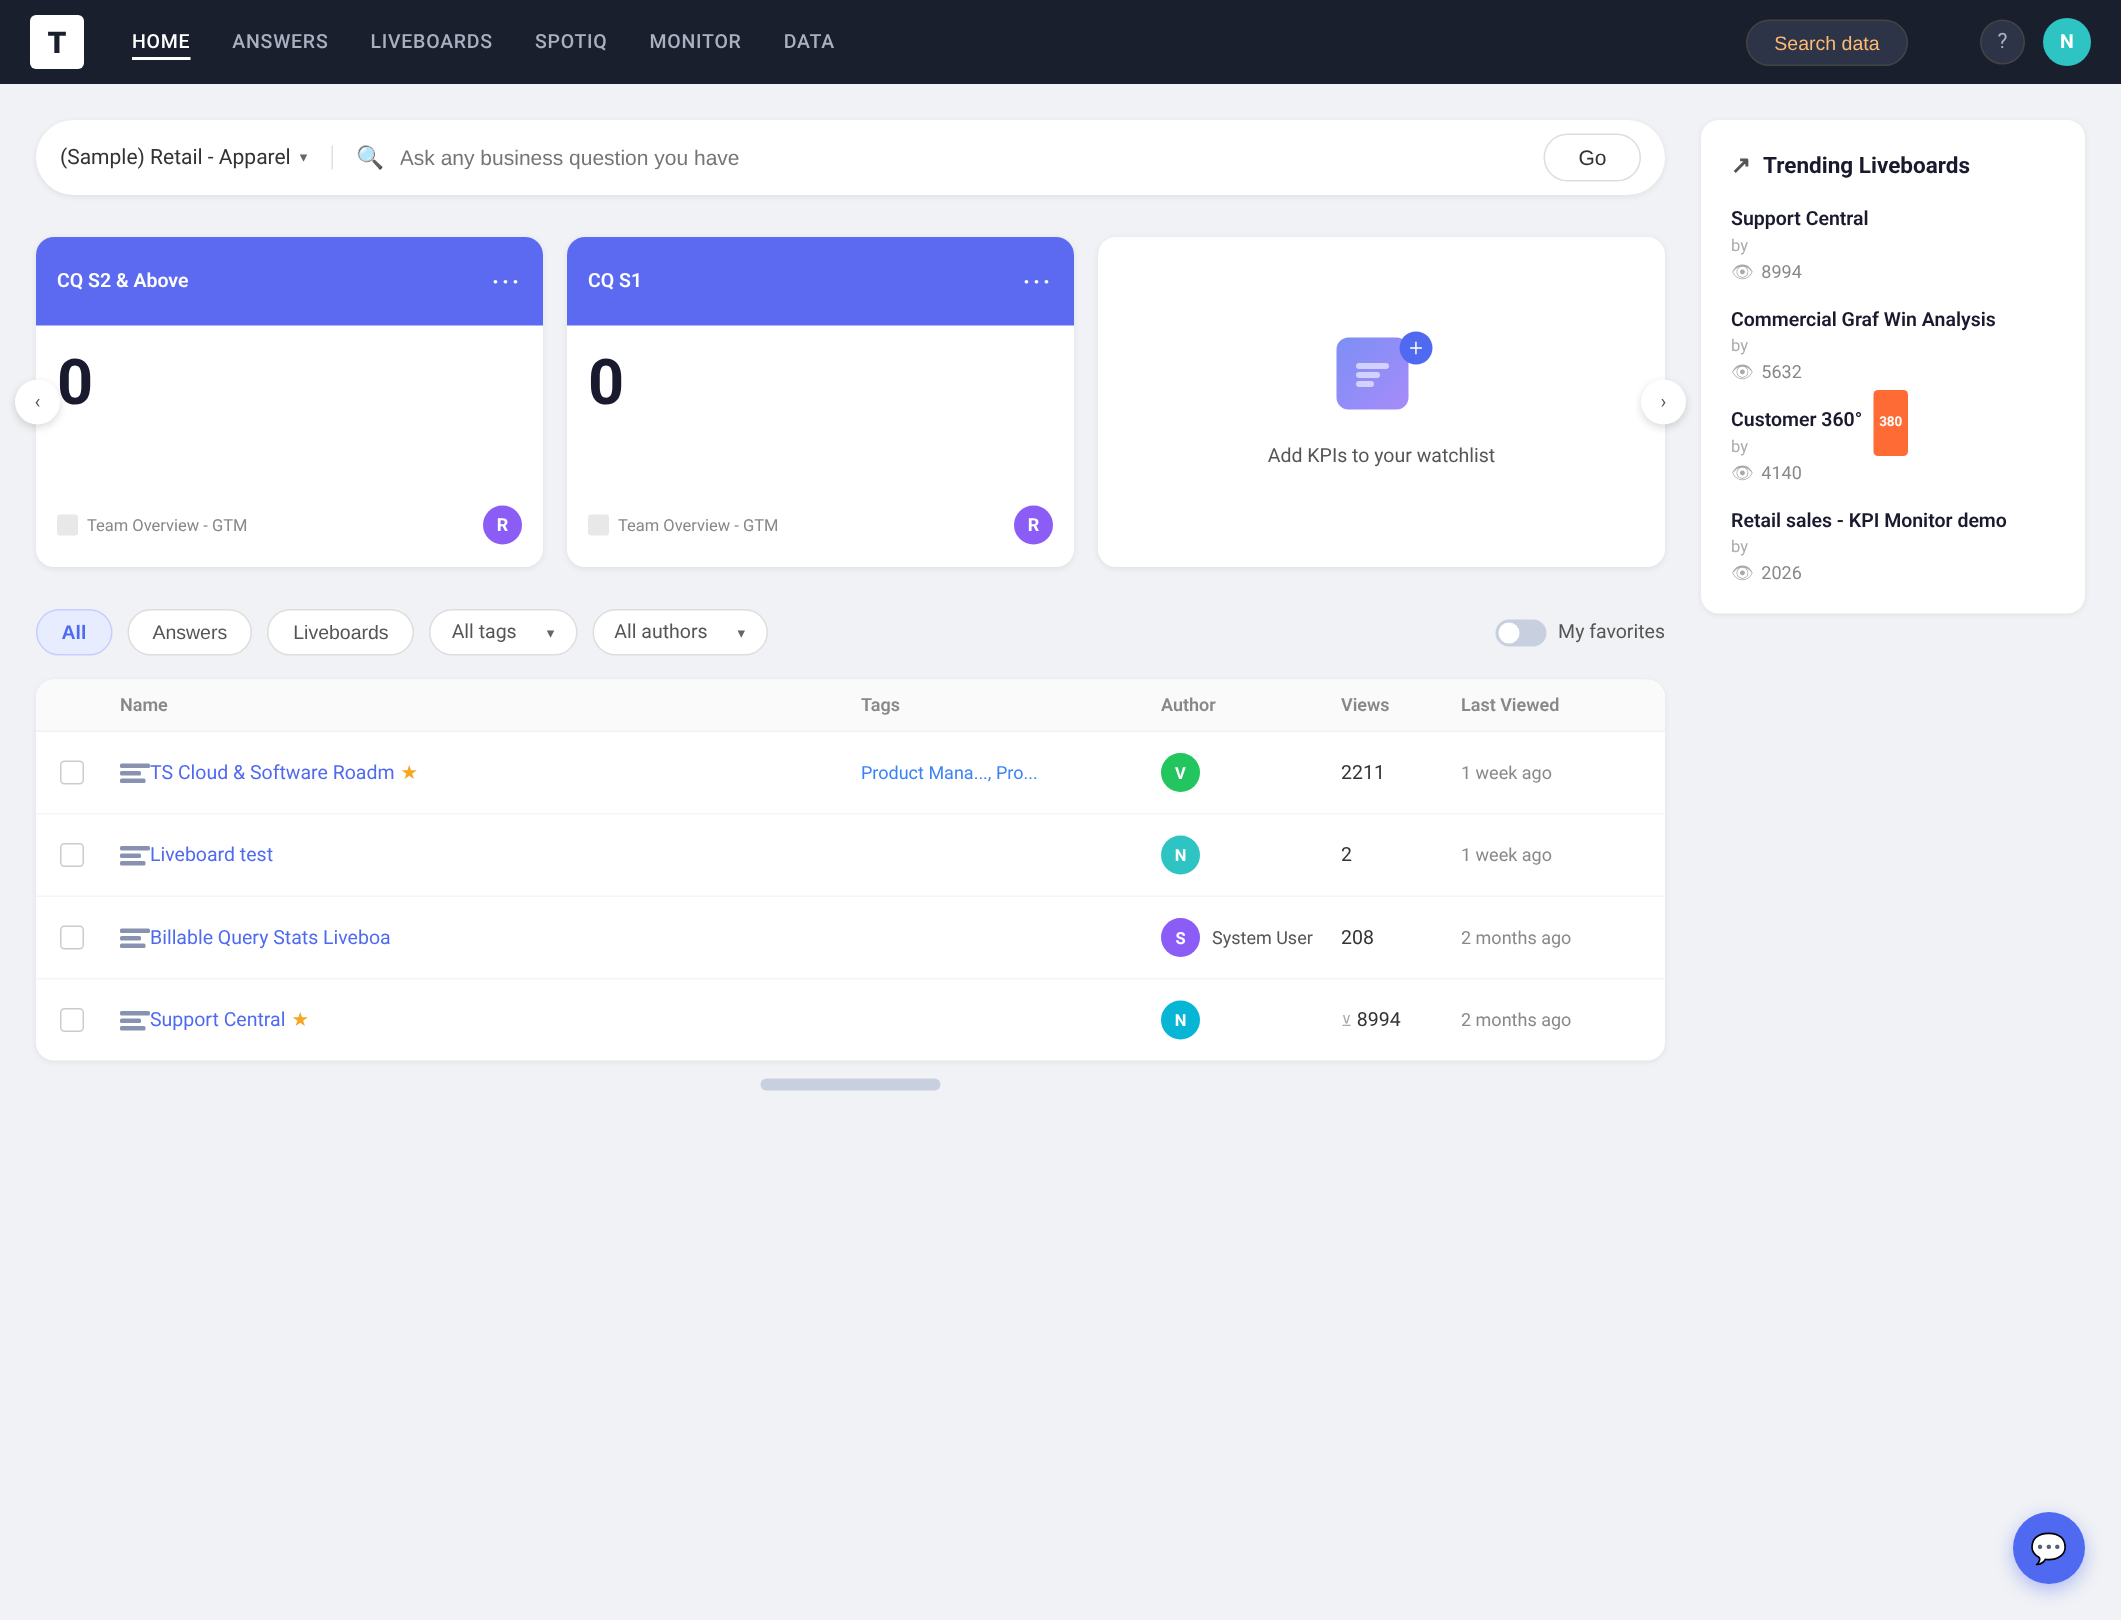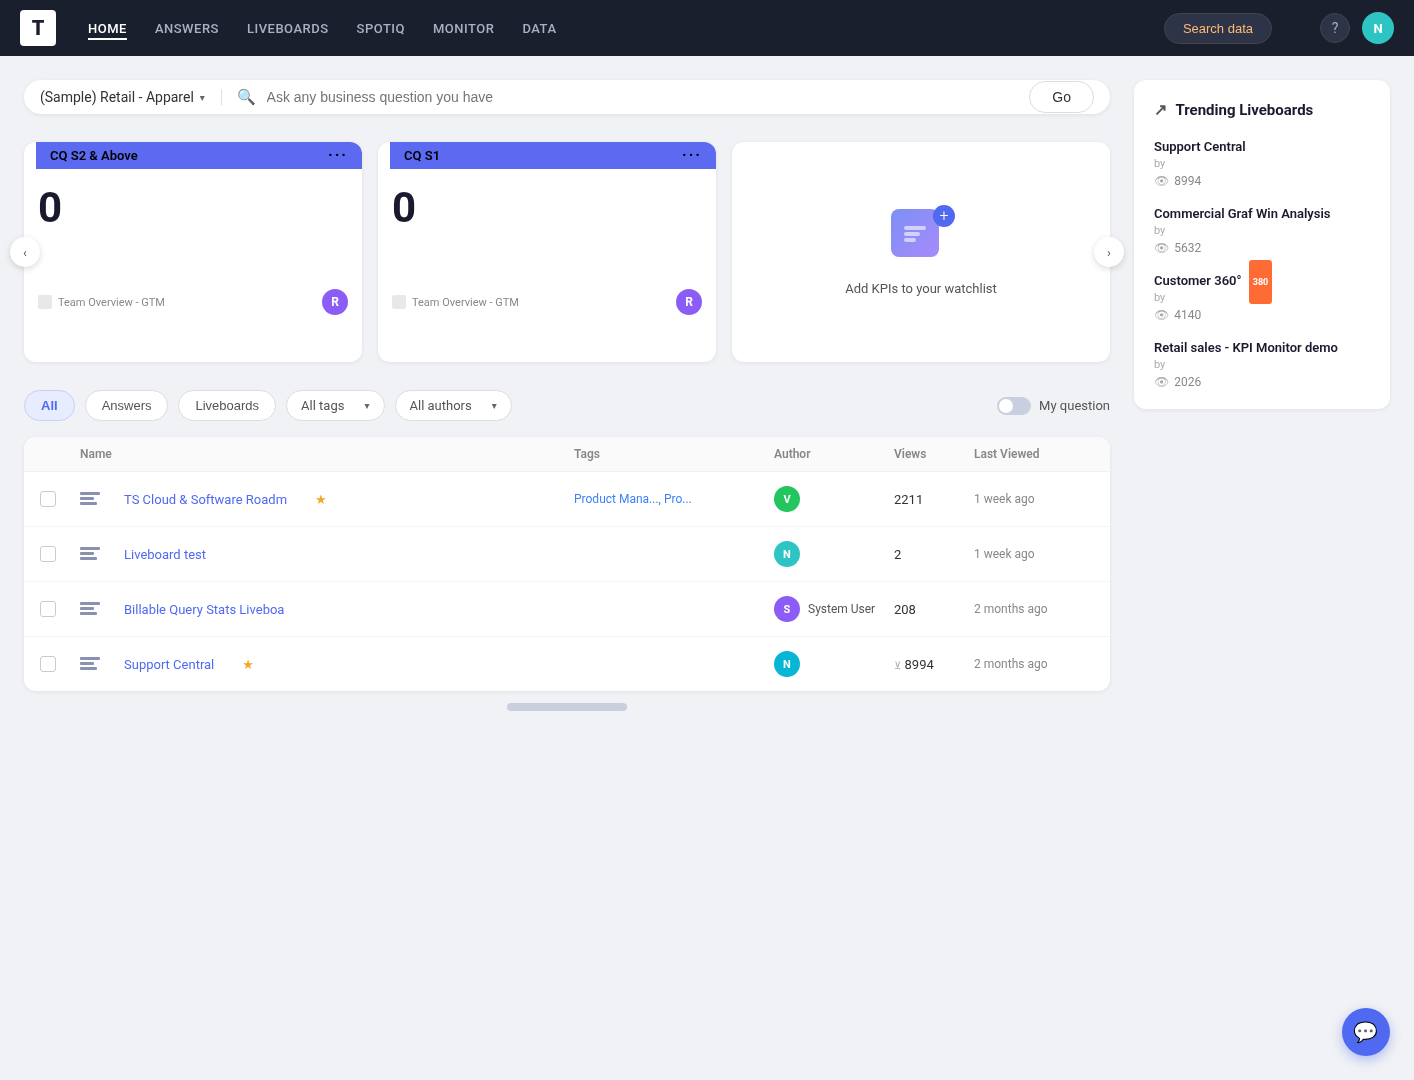--- a/index.html
+++ b/index.html
@@ -82,21 +82,21 @@
     
     .left-content { flex: 1; min-width: 0; }
 
     
     .search-bar-row {
       background: white;
       border-radius: 30px;
       display: flex;
       align-items: center;
       padding: 12px 16px;
-      height: 34px;
+      height: 50px;
       margin-bottom: 28px;
       box-shadow: 0 1px 4px rgba(0,0,0,0.08);
     }
     .datasource-select {
       display: flex; align-items: center; gap: 6px;
       font-size: 14px; color: #333;
       cursor: pointer; padding-right: 16px;
       border-right: 1px solid #e0e0e0;
       white-space: nowrap;
     }
@@ -147,28 +147,27 @@
       background: white;
       border-radius: 12px;
       padding: 0;
       flex: 1;
       min-width: 0;
       box-shadow: 0 1px 4px rgba(0,0,0,0.07);
       overflow: hidden;
     }
     .kpi-card-header {
       background: #5b6af0;
-      color: #000000;
-      padding: 4px 14px;
+      color: #ffffff;
+      padding: 20px 14px;
       display: flex;
       align-items: center;
       justify-content: space-between;
       font-size: 13px;
       font-weight: 600;
-      margin-left: 12px;
     }
     .kpi-card-header .dots { font-size: 16px; letter-spacing: 2px; cursor: pointer; }
     .kpi-card-body {
       padding: 16px 14px 14px;
       display: flex;
       flex-direction: column;
       justify-content: space-between;
       min-height: 160px;
     }
     .kpi-value {
@@ -323,21 +322,21 @@
       align-items: center;
     }
     .table-row:last-child { border-bottom: none; }
     .row-checkbox {
       width: 16px; height: 16px;
       border: 1.5px solid #ccc;
       border-radius: 3px;
       cursor: pointer;
     }
     .row-name {
-      display: flex; align-items: flex-start; gap: 24px;
+      display: flex; align-items: center; gap: 0;
     }
     .liveboards-icon {
       display: flex;
       flex-direction: column;
       gap: 2px;
     }
     .liveboards-icon span {
       display: block;
       height: 3px;
       background: #8892b0;
@@ -541,21 +540,21 @@
         <span class="chevron-icon">▾</span>
       </div>
       <div class="filter-dropdown">
         <span>All authors</span>
         <span class="chevron-icon">▾</span>
       </div>
       <div class="favorites-toggle">
         <div class="toggle-switch">
           <div class="toggle-knob"></div>
         </div>
-        <span>My question</span>
+        <span>My favorites</span>
       </div>
     </div>
 
     <div class="content-table">
       <div class="table-header-row">
         <div class="table-header-cell"></div>
         <div class="table-header-cell">Name</div>
         <div class="table-header-cell">Tags</div>
         <div class="table-header-cell">Author</div>
         <div class="table-header-cell">Views</div>

